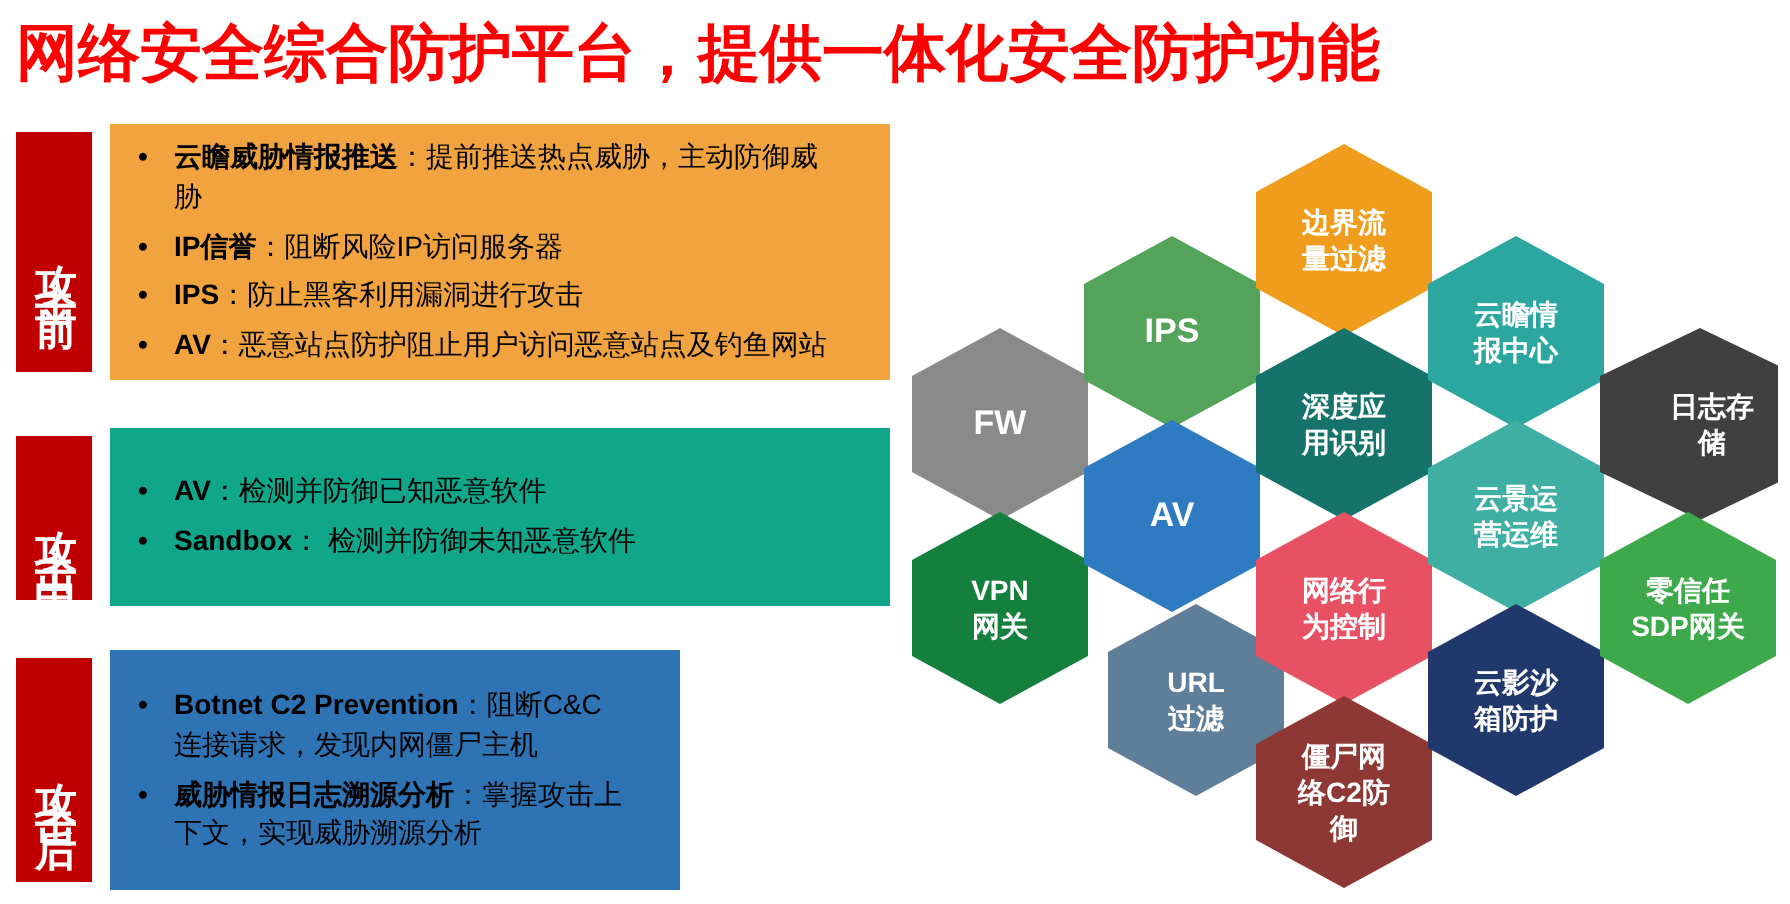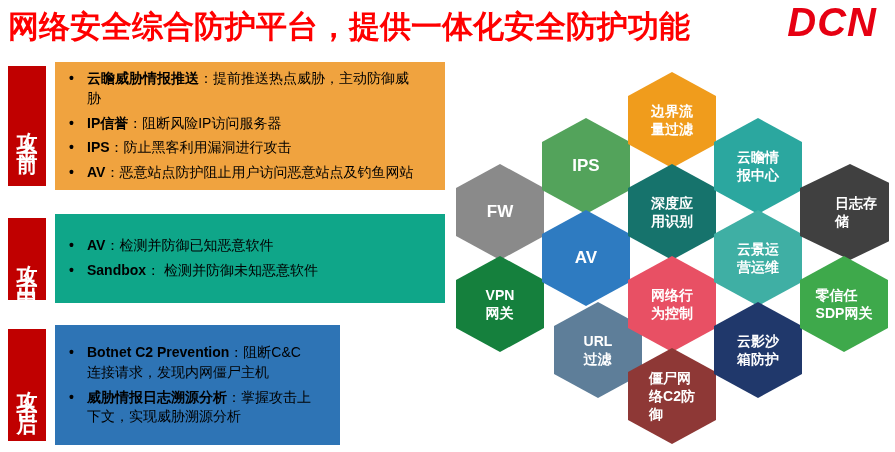--- a/index.html
+++ b/index.html
@@ -20,29 +20,28 @@
   }
   .bullet{display:flex;align-items:flex-start;font-size:14px;line-height:1.42;color:#000000;}
   .bullet-mark{flex:0 0 18px;width:18px;font-weight:bold;}
   .bullet-text{flex:1;}
   .bullet-text b{font-weight:bold;}
   .hex{
     position:absolute;width:88px;height:96px;
     clip-path:polygon(50% 0,100% 25%,100% 75%,50% 100%,0 75%,0 25%);
     display:flex;align-items:center;justify-content:center;
   }
-  .hex-label{color:#ffffff;font-weight:bold;font-size:14px;line-height:1.3;text-align:left;white-space:pre-line;}
+  .hex-label{color:#ffffff;font-weight:bold;font-size:14px;line-height:1.3;text-align:center;white-space:pre-line;}
   .hex-label.big{font-size:17px;}
 </style>
 </head>
 <body>
 
 <div class="slide">
   <div class="title" style="color: rgb(255, 0, 0);">网络安全综合防护平台，提供一体化安全防护功能</div>
-  <div class="logo" style="color: rgb(230, 0, 18);">DCN</div>
   <div id="phases">
       <div class="phase-tab" style="top: 66px; height: 120px; background: rgb(192, 0, 0);">攻击前</div>
       <div class="phase-panel" style="top: 62px; height: 128px; width: 390px; background: rgb(240, 163, 63);">
         <div class="bullet">
           <span class="bullet-mark">•</span>
           <span class="bullet-text"><b>云瞻威胁情报推送</b><span>：提前推送热点威胁，主动防御威胁</span></span>
         </div>
         <div class="bullet">
           <span class="bullet-mark">•</span>
           <span class="bullet-text"><b>IP信誉</b><span>：阻断风险IP访问服务器</span></span>

